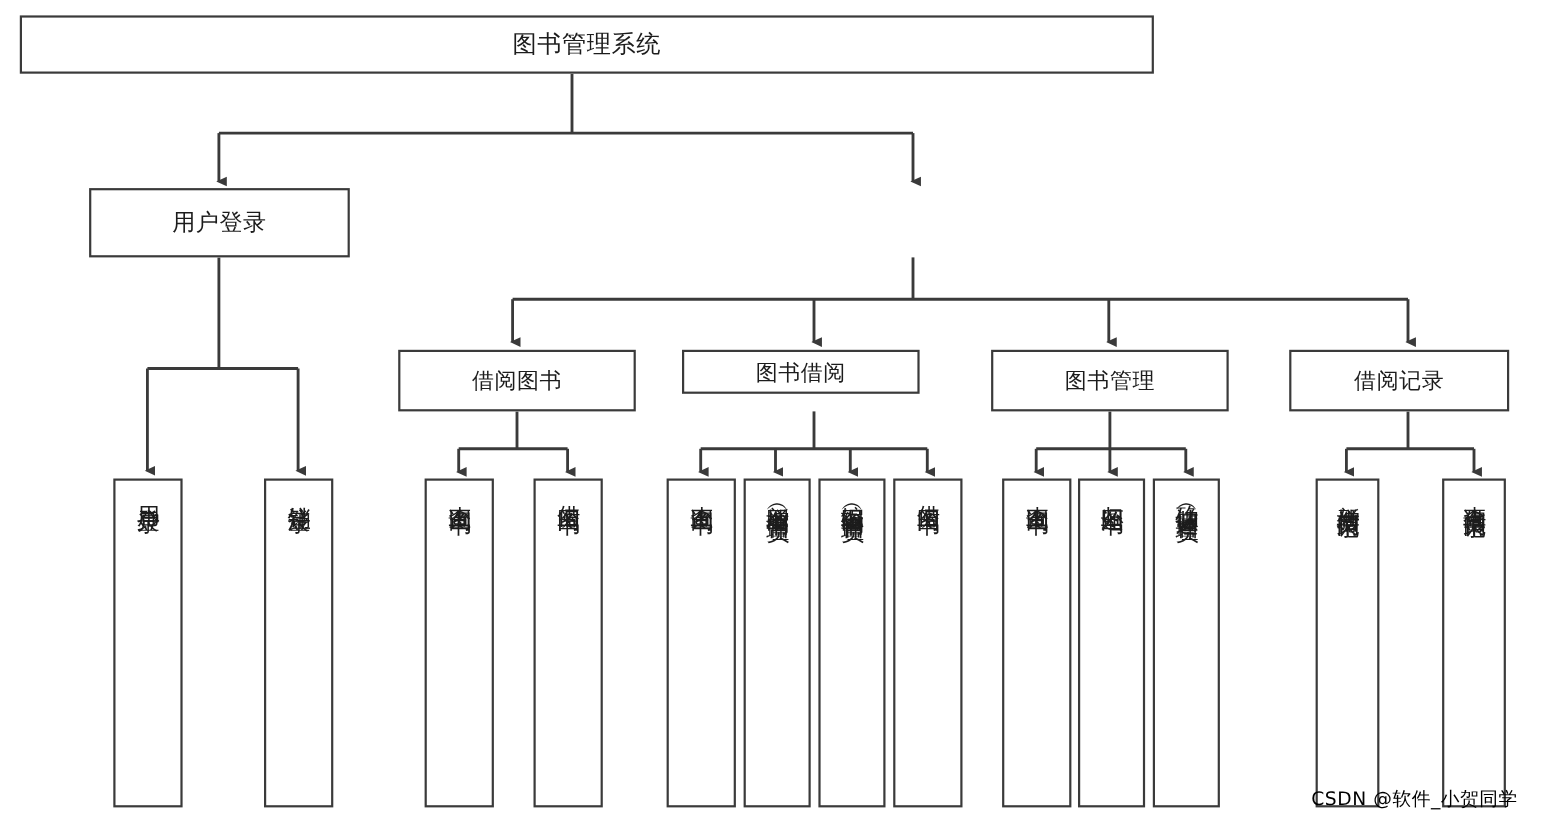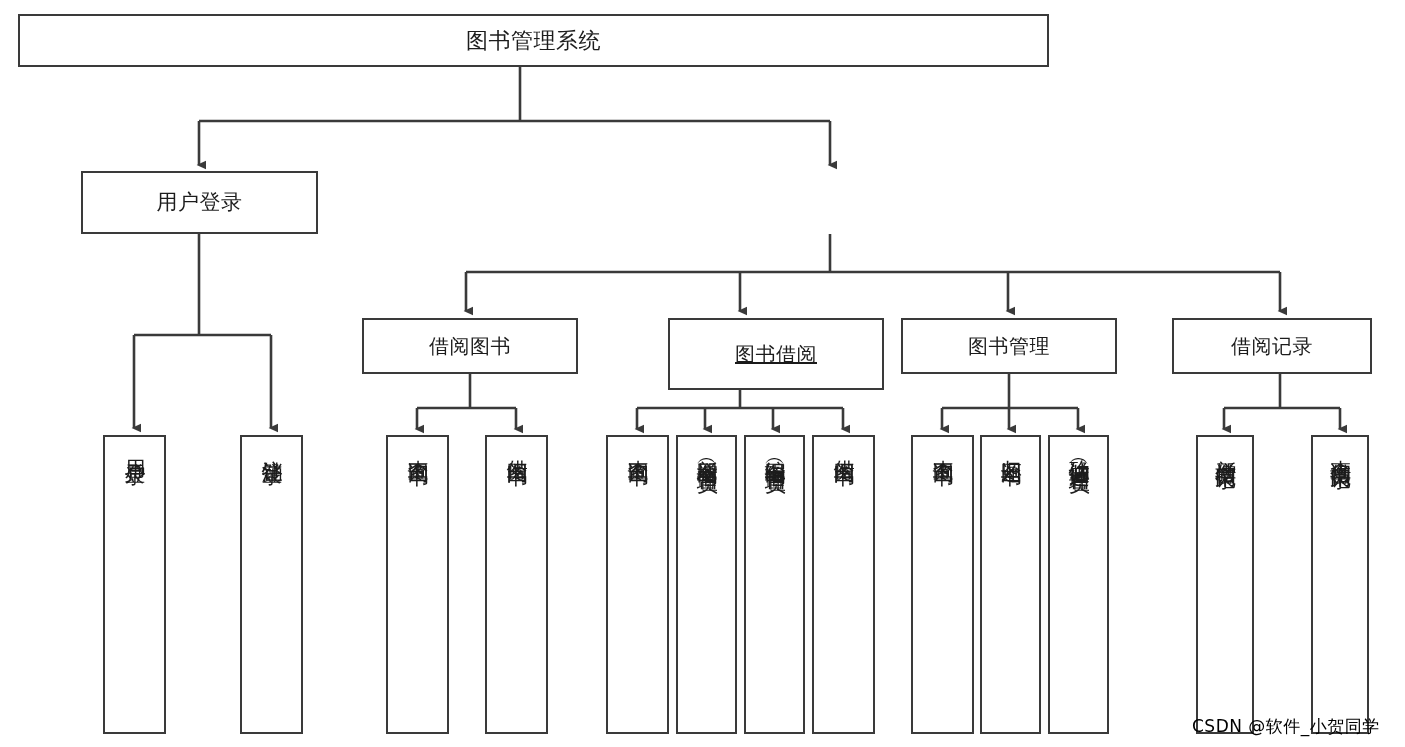--- a/index.html
+++ b/index.html
@@ -133,21 +133,21 @@
 
   <div class="node lvl2" style="left:81px; top:171px; width:237px; height:63px;">
     <span class="lbl">用户登录</span>
   </div>
 
 
   <div class="node lvl3" style="left:362px; top:318px; width:216px; height:56px;">
     <span class="lbl">借阅图书</span>
   </div>
 
-  <div class="node lvl3" style="left:668px; top:318px; width:216px; height:72px;text-decoration:underline;">
+  <div class="node lvl3" style="left:620px; top:318px; width:216px; height:40px;">
     <span class="lbl">图书借阅</span>
   </div>
 
   <div class="node lvl3" style="left:901px; top:318px; width:216px; height:56px;">
     <span class="lbl">图书管理</span>
   </div>
 
   <div class="node lvl3" style="left:1172px; top:318px; width:200px; height:56px;">
     <span class="lbl">借阅记录</span>
   </div>

